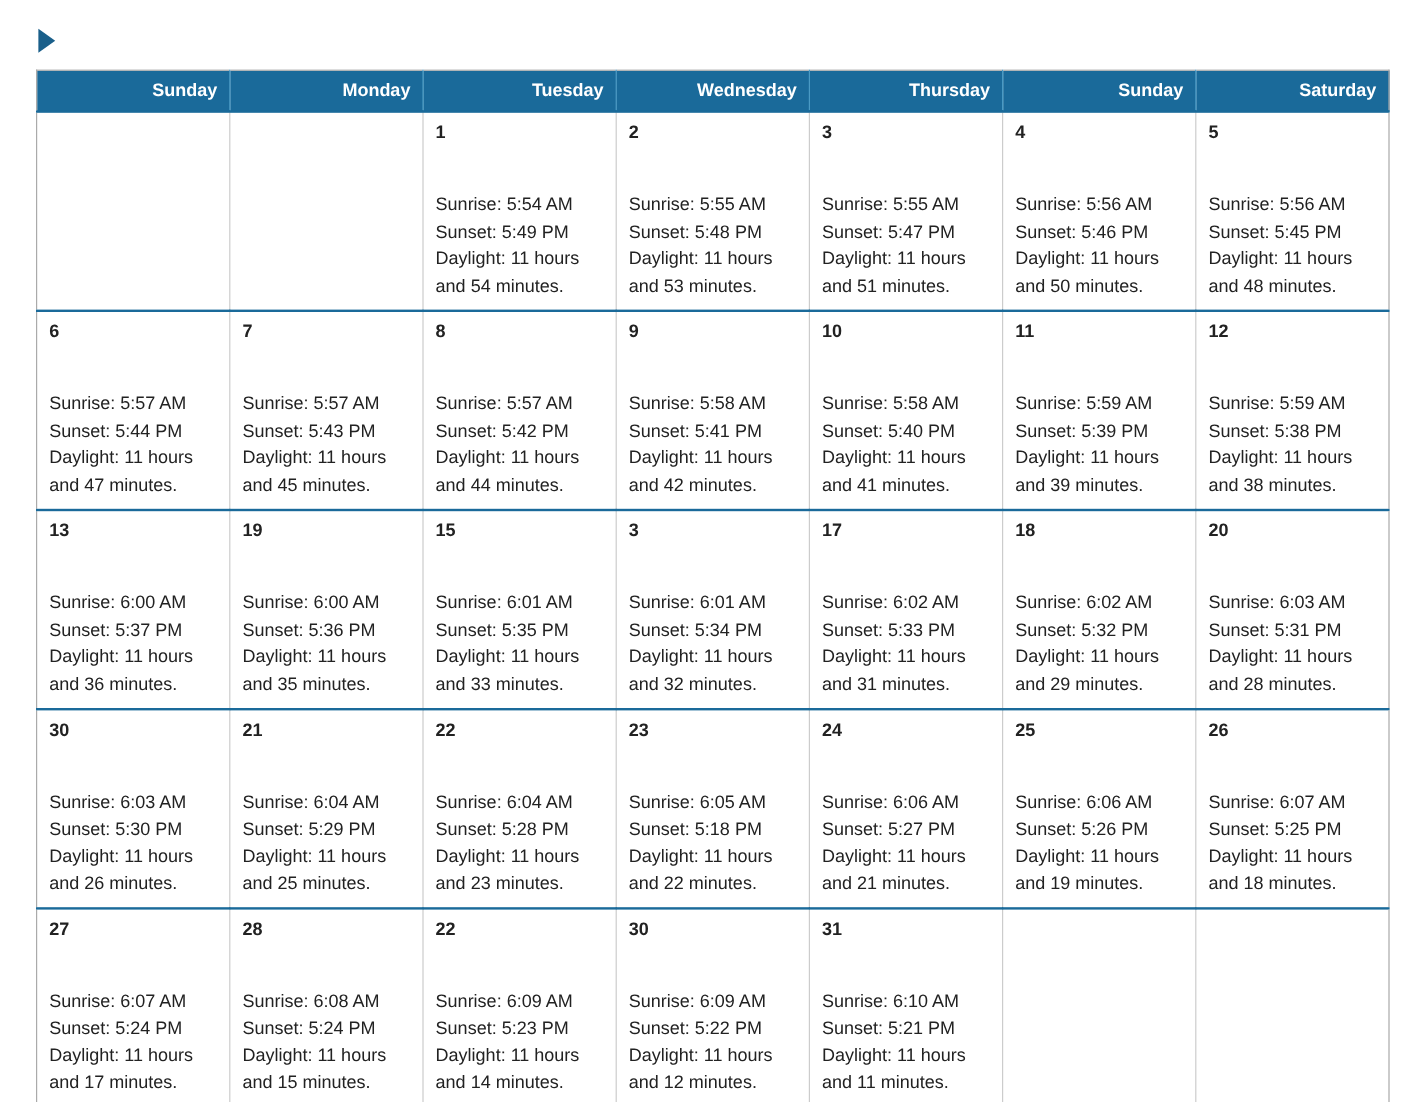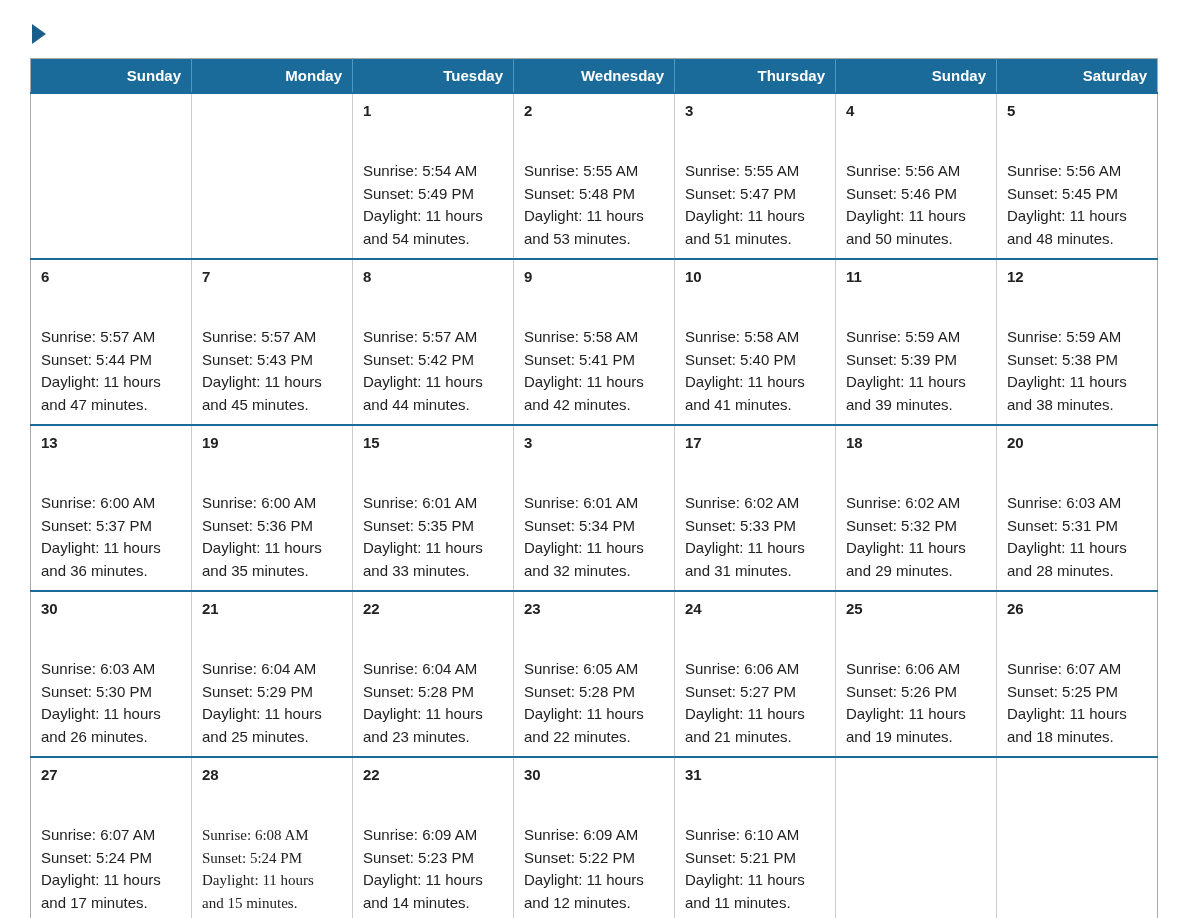--- a/index.html
+++ b/index.html
@@ -301,21 +301,21 @@
         <td>
           <span class="day-number">22</span>
           <div class="day-info" style="white-space: pre-line;">Sunrise: 6:04 AM
 Sunset: 5:28 PM
 Daylight: 11 hours
 and 23 minutes.</div>
         </td>
         <td>
           <span class="day-number">23</span>
           <div class="day-info" style="white-space: pre-line;">Sunrise: 6:05 AM
-Sunset: 5:28 PM
+Sunset: 5:18 PM
 Daylight: 11 hours
 and 22 minutes.</div>
         </td>
         <td>
           <span class="day-number">24</span>
           <div class="day-info" style="white-space: pre-line;">Sunrise: 6:06 AM
 Sunset: 5:27 PM
 Daylight: 11 hours
 and 21 minutes.</div>
         </td>
@@ -337,21 +337,21 @@
       <tr>
         <td>
           <span class="day-number">27</span>
           <div class="day-info" style="white-space: pre-line;">Sunrise: 6:07 AM
 Sunset: 5:24 PM
 Daylight: 11 hours
 and 17 minutes.</div>
         </td>
         <td>
           <span class="day-number">28</span>
-          <div class="day-info" style="white-space: pre-line; font-family: Liberation Serif, serif;">Sunrise: 6:08 AM
+          <div class="day-info" style="white-space: pre-line;">Sunrise: 6:08 AM
 Sunset: 5:24 PM
 Daylight: 11 hours
 and 15 minutes.</div>
         </td>
         <td>
           <span class="day-number">22</span>
           <div class="day-info" style="white-space: pre-line;">Sunrise: 6:09 AM
 Sunset: 5:23 PM
 Daylight: 11 hours
 and 14 minutes.</div>

